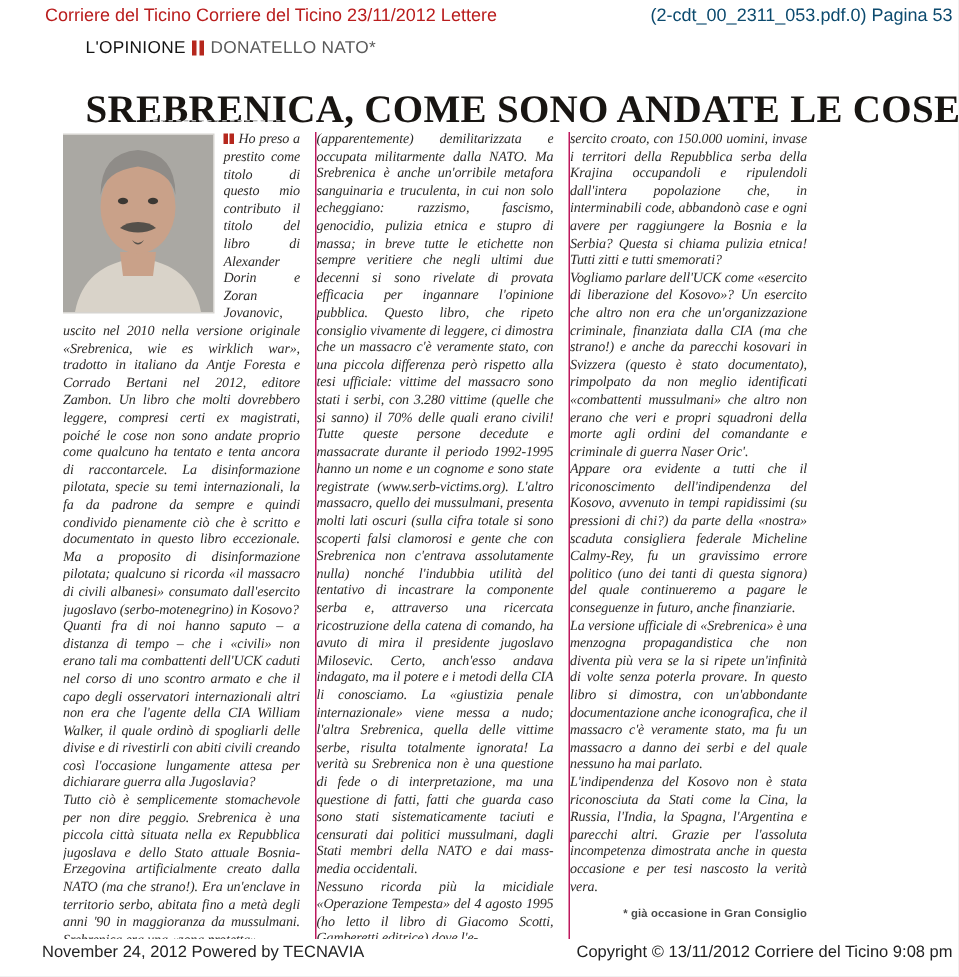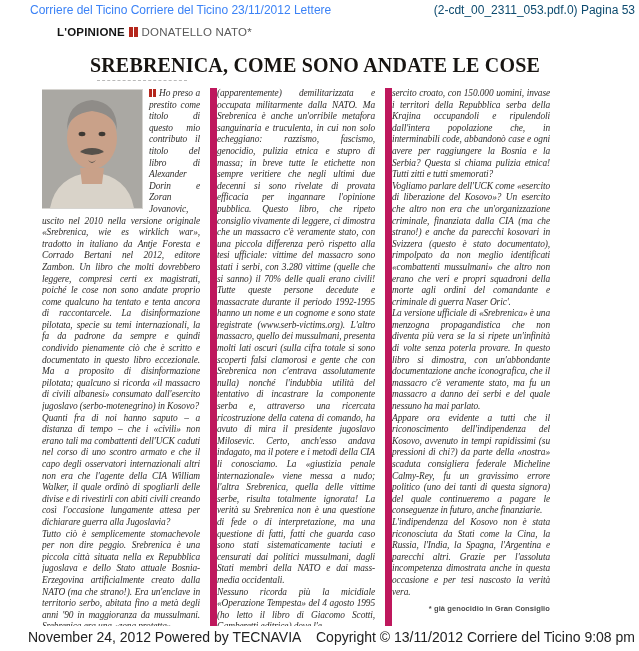--- a/index.html
+++ b/index.html
@@ -7,55 +7,55 @@
     position:relative;width:639px;height:651px;background:#ffffff;
     font-family:"Liberation Serif",serif;color:#2e2c2a;overflow:hidden;
     margin:0 auto;box-sizing:border-box;
   }
   
   .top-header{
     position:absolute;top:3px;left:30px;right:4px;
     display:flex;justify-content:space-between;
     font-family:"Liberation Sans",sans-serif;font-size:12px;line-height:14px;
   }
-  .top-header .left{color:#3b82f6;}
+  .top-header .left{color:#b91c1c;}
   .top-header .right{color:#0c4a6e;}
   .bottom-footer{
     position:absolute;top:629px;left:28px;right:4px;
     display:flex;justify-content:space-between;
-    font-family:"Liberation Sans",sans-serif;font-size:14px;color:#222;
+    font-family:"Liberation Sans",sans-serif;font-size:11px;color:#222;
   }
   
   .kicker{
     position:absolute;top:26px;left:57px;
     font-family:"Liberation Sans",sans-serif;font-size:11.5px;letter-spacing:.2px;
     display:flex;align-items:center;gap:4px;
   }
-  .kicker .label{font-weight:bold;color:#141414;}
+  .kicker .label{font-weight:normal;color:#141414;}
   .kicker .author{color:#5a5a5a;}
   .redbars{display:inline-flex;gap:1.5px;align-items:center;}
   .redbars i{display:inline-block;width:3.5px;height:10px;background:#b5271d;}
   
   .headline{
-    position:absolute;top:41px;left:57px;width:516px;text-align:center;
-    font-family:"Liberation Serif",serif;font-weight:700;font-size:20px;
+    position:absolute;top:41px;left:57px;width:516px;text-align:left;
+    font-family:"Liberation Serif",serif;font-weight:700;font-size:26px;
     letter-spacing:.2px;color:#181512;white-space:nowrap;
   }
   .dash-line{position:absolute;top:80px;left:97px;width:90px;border-top:1px dashed #b9b9b9;}
   
   .columns{
     position:absolute;top:88px;left:42px;width:516px;height:538px;
     display:flex;
   }
   .col{
     width:158px;height:538px;overflow:hidden;
     font-style:italic;font-size:9.4px;line-height:11.6px;text-align:justify;
     letter-spacing:-0.1px;
   }
-  .col.sep{border-left:7px solid #be185d;margin-left:10px;}
+  .col.sep{border-left:1px solid #be185d;margin-left:10px;}
   .col p{margin:0;}
   .photo{
     float:left;width:100px;height:118px;margin:2px 7px 1px 0;
     background:#a8a6a2;outline:1px solid #d6d4d0;
   }
   .photo svg{display:block;width:100%;height:100%;}
   .pbullet{display:inline-flex;gap:1px;margin-right:3px;position:relative;top:0.5px;}
   .pbullet i{display:inline-block;width:3px;height:7.5px;background:#b5271d;}
   .footnote{
     text-align:right;font-style:normal;font-family:"Liberation Sans",sans-serif;
@@ -111,24 +111,24 @@
     </div>
 
     <div class="col sep">
       <p>(apparentemente) demilitarizzata e occupata militarmente dalla NATO. Ma Srebrenica è anche un'orribile metafora sanguinaria e truculenta, in cui non solo echeggiano: razzismo, fascismo, genocidio, pulizia etnica e stupro di massa; in breve tutte le etichette non sempre veritiere che negli ultimi due decenni si sono rivelate di provata efficacia per ingannare l'opinione pubblica. Questo libro, che ripeto consiglio vivamente di leggere, ci dimostra che un massacro c'è veramente stato, con una piccola differenza però rispetto alla tesi ufficiale: vittime del massacro sono stati i serbi, con 3.280 vittime (quelle che si sanno) il 70% delle quali erano civili! Tutte queste persone decedute e massacrate durante il periodo 1992-1995 hanno un nome e un cognome e sono state registrate (www.serb-victims.org). L'altro massacro, quello dei mussulmani, presenta molti lati oscuri (sulla cifra totale si sono scoperti falsi clamorosi e gente che con Srebrenica non c'entrava assolutamente nulla) nonché l'indubbia utilità del tentativo di incastrare la componente serba e, attraverso una ricercata ricostruzione della catena di comando, ha avuto di mira il presidente jugoslavo Milosevic. Certo, anch'esso andava indagato, ma il potere e i metodi della CIA li conosciamo. La «giustizia penale internazionale» viene messa a nudo; l'altra Srebrenica, quella delle vittime serbe, risulta totalmente ignorata! La verità su Srebrenica non è una questione di fede o di interpretazione, ma una questione di fatti, fatti che guarda caso sono stati sistematicamente taciuti e censurati dai politici mussulmani, dagli Stati membri della NATO e dai mass-media occidentali.</p>
       <p>Nessuno ricorda più la micidiale «Operazione Tempesta» del 4 agosto 1995 (ho letto il libro di Giacomo Scotti, Gamberetti editrice) dove l'e-</p>
     </div>
 
     <div class="col sep">
       <p>sercito croato, con 150.000 uomini, invase i territori della Repubblica serba della Krajina occupandoli e ripulendoli dall'intera popolazione che, in interminabili code, abbandonò case e ogni avere per raggiungere la Bosnia e la Serbia? Questa si chiama pulizia etnica! Tutti zitti e tutti smemorati?</p>
       <p>Vogliamo parlare dell'UCK come «esercito di liberazione del Kosovo»? Un esercito che altro non era che un'organizzazione criminale, finanziata dalla CIA (ma che strano!) e anche da parecchi kosovari in Svizzera (questo è stato documentato), rimpolpato da non meglio identificati «combattenti mussulmani» che altro non erano che veri e propri squadroni della morte agli ordini del comandante e criminale di guerra Naser Oric'.</p>
+      <p>Appare ora evidente a tutti che il riconoscimento dell'indipendenza del Kosovo, avvenuto in tempi rapidissimi (su pressioni di chi?) da parte della «nostra» scaduta consigliera federale Micheline Calmy-Rey, fu un gravissimo errore politico (uno dei tanti di questa signora) del quale continueremo a pagare le conseguenze in futuro, anche finanziarie.</p>
       <p>La versione ufficiale di «Srebrenica» è una menzogna propagandistica che non diventa più vera se la si ripete un'infinità di volte senza poterla provare. In questo libro si dimostra, con un'abbondante documentazione anche iconografica, che il massacro c'è veramente stato, ma fu un massacro a danno dei serbi e del quale nessuno ha mai parlato.</p>
-      <p>Appare ora evidente a tutti che il riconoscimento dell'indipendenza del Kosovo, avvenuto in tempi rapidissimi (su pressioni di chi?) da parte della «nostra» scaduta consigliera federale Micheline Calmy-Rey, fu un gravissimo errore politico (uno dei tanti di questa signora) del quale continueremo a pagare le conseguenze in futuro, anche finanziarie.</p>
       <p>L'indipendenza del Kosovo non è stata riconosciuta da Stati come la Cina, la Russia, l'India, la Spagna, l'Argentina e parecchi altri. Grazie per l'assoluta incompetenza dimostrata anche in questa occasione e per tesi nascosto la verità vera.</p>
-      <div class="footnote">* già genocidio in Gran Consiglio</div>
+      <div class="footnote">* già occasione in Gran Consiglio</div>
     </div>
 
   </div>
 
   <div class="bottom-footer">
     <span>November 24, 2012 Powered by TECNAVIA</span>
     <span>Copyright © 13/11/2012 Corriere del Ticino 9:08 pm</span>
   </div>
 
 </div>

